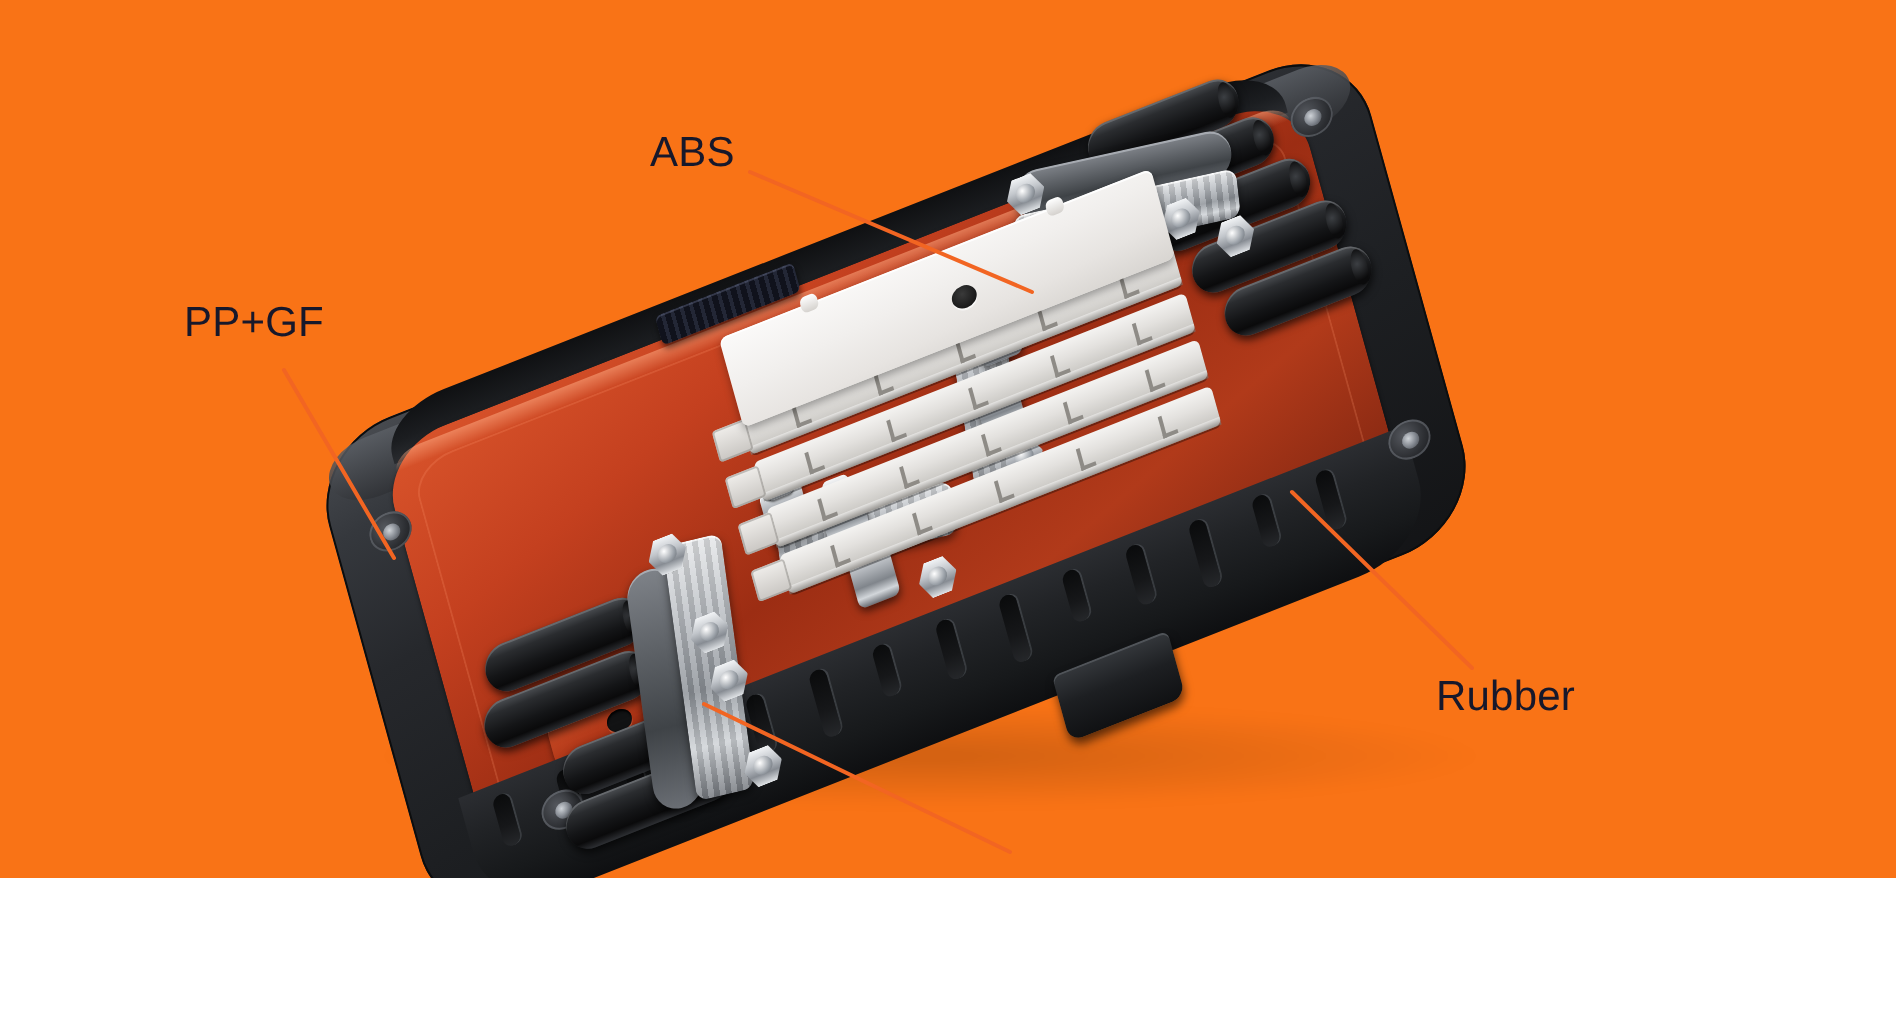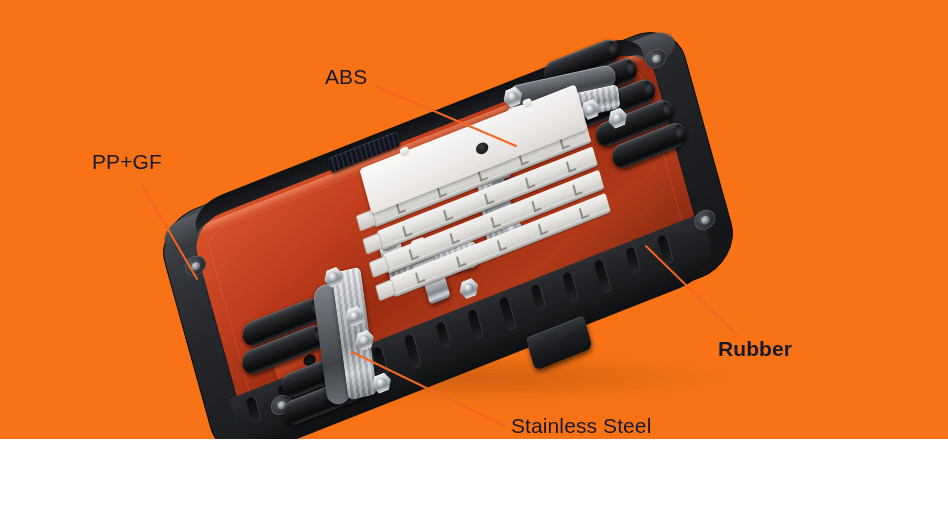--- a/index.html
+++ b/index.html
@@ -415,17 +415,16 @@
     <line id="ln-abs" stroke-width="2" stroke-linecap="round" x1="375" y1="86" x2="516" y2="146" stroke="#f26522"></line>
     <line id="ln-ppgf" stroke-width="2" stroke-linecap="round" x1="142" y1="185" x2="197" y2="279" stroke="#f26522"></line>
     <line id="ln-rubber" stroke-width="2" stroke-linecap="round" x1="646" y1="246" x2="736" y2="334" stroke="#f26522"></line>
     <line id="ln-steel" stroke-width="2" stroke-linecap="round" x1="352" y1="352" x2="505" y2="426" stroke="#f26522"></line>
   </svg>
 
   <div class="anno" id="anno-abs" style="left: 325px; top: 66px; color: rgb(23, 24, 43);">ABS</div>
 
   <div class="anno" id="anno-ppgf" style="left: 92px; top: 151px; color: rgb(23, 24, 43);">PP+GF</div>
 
-  <div class="anno" id="anno-rubber" style="left: 718px; top: 338px; color: rgb(23, 24, 43); font-weight: bold;">Rubber</div>
-
-  <div class="anno" id="anno-steel" style="left: 511px; top: 415px; color: rgb(23, 24, 43);">Stainless Steel</div>
+  <div class="anno" id="anno-rubber" style="left: 718px; top: 338px; color: rgb(23, 24, 43);">Rubber</div>
+
 
 </div>
 
 </body></html>

